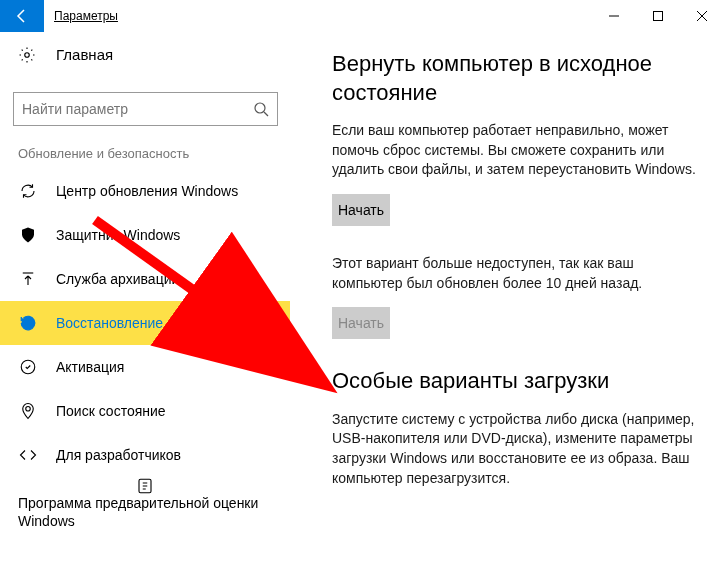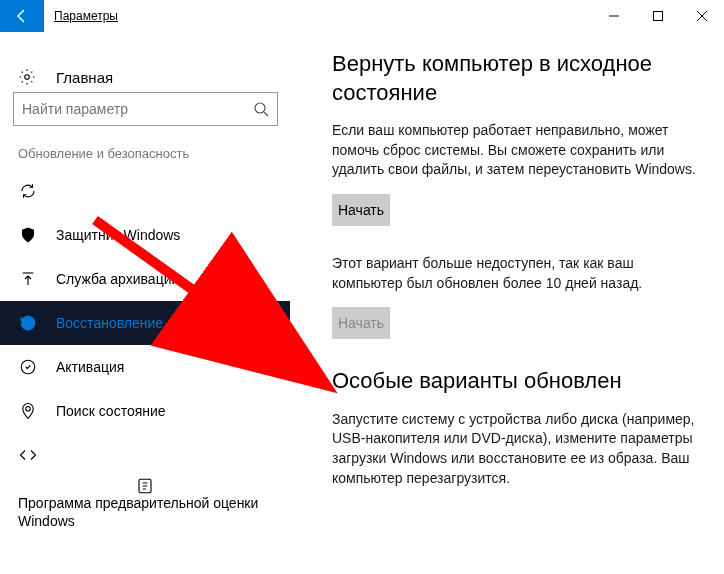--- a/index.html
+++ b/index.html
@@ -49,21 +49,21 @@
   .body-area {
     display: flex;
     height: calc(100% - 32px);
   }
   
   .sidebar {
     width: 290px;
     padding: 14px 0 0 0;
   }
   .home-row {
-    display: flex; align-items: flex-end;
+    display: flex; align-items: flex-start;
     height: 40px;
     padding-left: 18px;
     cursor: pointer;
   }
   .home-row .icon { width: 20px; margin-right: 18px; display:flex; align-items:center; }
   .home-row .label { font-size: 15px; }
 
   .search-box {
     margin: 6px 12px 10px 13px;
     border: 1px solid #999;
@@ -92,21 +92,21 @@
     height: 44px;
     padding-left: 18px;
     cursor: pointer;
   }
   .nav-item .icon {
     width: 20px; margin-right: 18px;
     display: flex; align-items: center; justify-content: center;
   }
   .nav-item .label { font-size: 14px; }
   .nav-item.selected {
-    background: #0f172a;
+    background: #fde047;
   }
   .nav-item.selected .label { color: #0078d7; }
   .nav-item.selected .icon svg { stroke: #0078d7; fill: #0078d7; }
   .nav-item.multiline { height: 56px; flex-direction: column; }
   .nav-item.multiline .label { line-height: 1.25; }
 
   
   .content {
     flex: 1;
     padding: 18px 24px 0 42px;
@@ -202,20 +202,21 @@
 
     <div class="group-header">Обновление и безопасность</div>
 
     <div class="nav-item">
       <span class="icon">
         <svg width="18" height="18" viewBox="0 0 24 24" fill="none" stroke="#000" stroke-width="1.5">
           <path d="M4 12a8 8 0 0 1 14-5M20 12a8 8 0 0 1-14 5"></path>
           <path d="M18 3v4h-4M6 21v-4h4"></path>
         </svg>
       </span>
+      <span class="label">Центр обновления Windows</span>
     </div>
 
     <div class="nav-item">
       <span class="icon">
         <svg width="18" height="18" viewBox="0 0 24 24" fill="#000">
           <path d="M12 2 L20 5 V11 C20 17 12 22 12 22 C12 22 4 17 4 11 V5 Z"></path>
         </svg>
       </span>
       <span class="label">Защитник Windows</span>
     </div>
@@ -260,20 +261,21 @@
       </span>
       <span class="label">Поиск состояние</span>
     </div>
 
     <div class="nav-item">
       <span class="icon">
         <svg width="18" height="18" viewBox="0 0 24 24" fill="none" stroke="#000" stroke-width="1.5">
           <path d="M8 6l-6 6 6 6M16 6l6 6-6 6"></path>
         </svg>
       </span>
+      <span class="label">Для разработчиков</span>
     </div>
 
     <div class="nav-item multiline">
       <span class="icon">
         <svg width="18" height="18" viewBox="0 0 24 24" fill="none" stroke="#000" stroke-width="1.5">
           <rect x="4" y="3" width="16" height="18" rx="2"></rect>
             <path d="M9 8h6M9 12h6M9 16h4"></path>
         </svg>
       </span>
       <span class="label">Программа предварительной оценки Windows</span>
@@ -287,21 +289,21 @@
       <div class="section-desc">Если ваш компьютер работает неправильно, может помочь сброс системы. Вы сможете сохранить или удалить свои файлы, и затем переустановить Windows.</div>
       <button class="action-btn">Начать</button>
     </div>
 
     <div class="section">
       <div class="section-desc">Этот вариант больше недоступен, так как ваш компьютер был обновлен более 10 дней назад.</div>
       <button class="action-btn disabled">Начать</button>
     </div>
 
     <div class="section">
-      <div class="section-title">Особые варианты обновлен</div>
+      <div class="section-title">Особые варианты загрузки</div>
       <div class="section-desc">Запустите систему с устройства либо диска (например, USB-накопителя или DVD-диска), измените параметры загрузки Windows или восстановите ее из образа. Ваш компьютер перезагрузится.</div>
     </div>
 
   </div>
 </div>
 
 <svg class="arrow-overlay" width="260" height="200">
   <defs>
     <marker id="ah" markerWidth="20" markerHeight="20" refX="14" refY="7" orient="auto">
       <polygon points="0,0 18,7 0,14" fill="red"></polygon>

